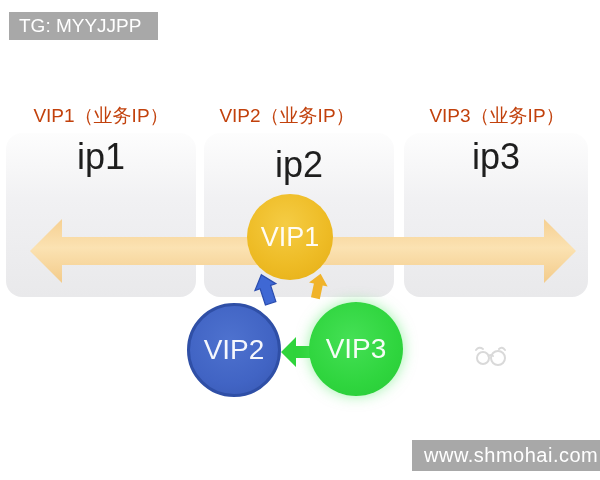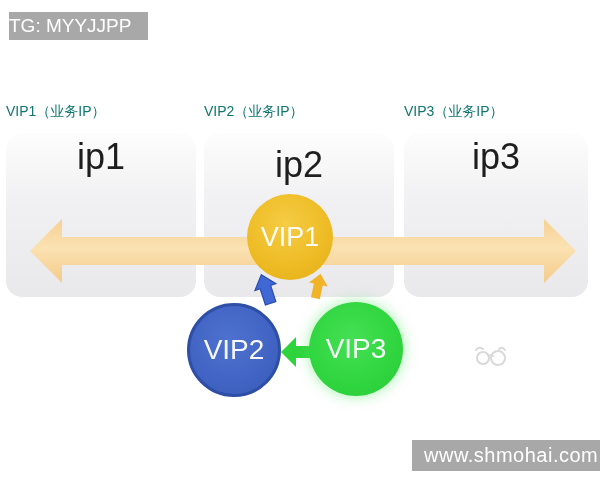--- a/index.html
+++ b/index.html
@@ -6,29 +6,29 @@
   body{
     width:600px;height:480px;position:relative;overflow:hidden;
     background:#ffffff;
     font-family:"Liberation Sans", sans-serif;
   }
   
   .banner{
     position:absolute;background:#a8a8a8;color:#ffffff;
     display:flex;align-items:center;
   }
-  .banner.top{left:9px;top:12px;width:139px;height:28px;font-size:19px;}
+  .banner.top{left:9px;top:12px;width:139px;height:28px;font-size:19px;padding-left:10px;}
   .banner.bottom{left:412px;top:440px;width:188px;height:31px;font-size:20px;padding-left:12px;letter-spacing:.5px;}
   
   .col-header{
-    position:absolute;top:103px;height:24px;
-    font-size:14px;color:#0f766e;white-space:nowrap;
+    position:absolute;top:103px;height:24px;text-align:center;
+    font-size:19px;color:#c2410c;white-space:nowrap;
   }
   .col-header.c1{left:6px;width:190px;}
-  .col-header.c2{left:204px;width:190px;}
+  .col-header.c2{left:192px;width:190px;}
   .col-header.c3{left:404px;width:186px;}
   
   .card{
     position:absolute;top:133px;height:164px;border-radius:16px;
     background:linear-gradient(180deg,#fdfdfd 0%,#f1f1f3 40%,#e9e9eb 100%);
     z-index:1;
   }
   .card.c1{left:6px;width:190px;}
   .card.c2{left:204px;width:190px;}
   .card.c3{left:404px;width:184px;}

